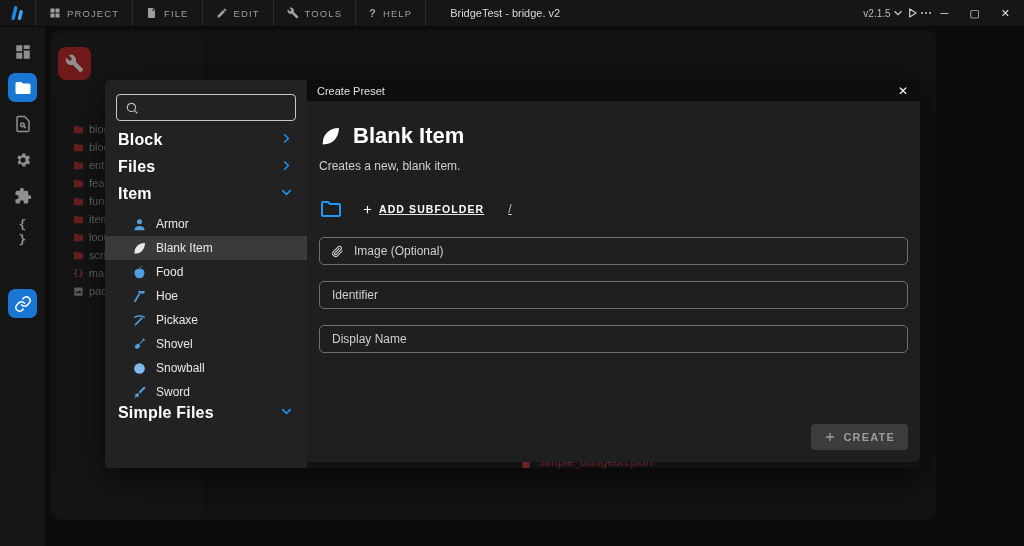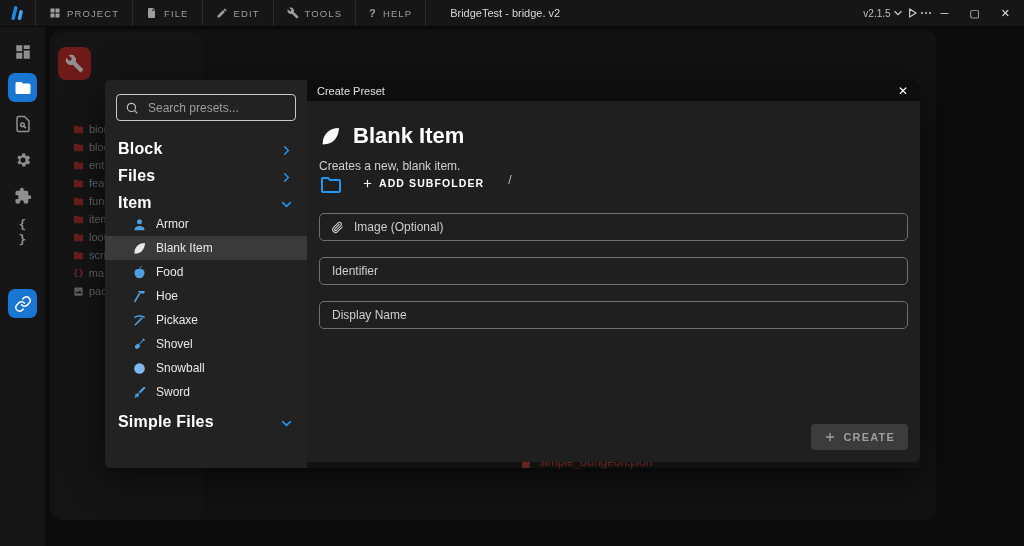--- a/index.html
+++ b/index.html
@@ -65,21 +65,21 @@
   
   .preset-window { position:absolute; left:105px; top:80px; z-index:60; display:flex; align-items:flex-start;
                    box-shadow:0 10px 34px rgba(0,0,0,0.65); }
   .picker { width:202px; height:388px; background:#222222; border-radius:6px 0 0 6px; overflow:hidden; }
   .searchbox { margin:14px 11px 10px; height:27px; border:1px solid #c9c9c9; border-radius:4px;
                display:flex; align-items:center; gap:7px; padding:0 8px; color:#bdbdbd; }
   .searchbox svg { width:14px; height:14px; flex:none; }
   .searchbox input { flex:1; min-width:0; background:transparent; border:none; outline:none;
                      color:#e0e0e0; font-size:12px; }
   .searchbox input::placeholder { color:#9e9e9e; }
-  .cat { width:100%; height:27px; background:none; border:none; display:flex; align-items:flex-end;
+  .cat { width:100%; height:27px; background:none; border:none; display:flex; align-items:flex-start;
          justify-content:space-between; padding:0 13px;gap:40px; }
   .clabel { font-size:16px; font-weight:700; color:#ffffff; letter-spacing:.2px; }
   .cat svg { width:15px; height:15px; color:#2196f3; }
   .pitem { width:100%; height:24px; background:none; border:none; display:flex; align-items:center;
            gap:9px; padding:0 12px 0 27px; font-size:12px; color:#e8e8e8; }
   .pitem.selected { background:#3a3a3a; }
   .pitem svg { width:15px; height:15px; flex:none; }
   .icon-blue { color:#4d9fe0; }
   .icon-snow { color:#7fb9ef; }
   .icon-quill { color:#e8e8e8; }
@@ -87,21 +87,21 @@
   .create-panel { width:613px; height:382px; background:#1f1f1f; border-radius:0 6px 6px 0; position:relative; }
   .cp-header { height:21px; background:#0d0d0d; border-radius:0 6px 0 0; display:flex; align-items:center;
                justify-content:space-between; padding:0 10px; }
   .cp-title { font-size:11px; color:#e0e0e0; }
   .cp-close { background:none; border:none; color:#ffffff; font-size:12px; line-height:1; padding:0 2px; }
   .cp-body { padding:14px 12px 0; position:relative; height:361px; }
   .bi-row { display:flex; align-items:center; gap:11px; margin-top:8px; }
   .bi-row svg { width:23px; height:23px; color:#ffffff; }
   .bi-title { font-size:22px; font-weight:700; color:#ffffff; }
   .bi-desc { margin-top:10px; font-size:12px; color:#cfcfcf; }
-  .sub-row { display:flex; align-items:flex-start; }
+  .sub-row { margin-top:24px; display:flex; align-items:center;text-decoration:underline; }
   .sub-row .folder-ic { color:#2196f3; width:24px; height:24px; margin-right:13px; }
   .add-sub { display:flex; align-items:center; gap:6px; background:none; border:none; color:#ffffff;
              font-size:10.5px; font-weight:700; letter-spacing:1.1px; padding:4px 6px; border-radius:4px; }
   .add-sub svg { width:11px; height:11px; }
   .path-sep { margin-left:18px; color:#bdbdbd; font-size:12px; }
   .field { margin-top:16px; height:28px; border:1px solid #6f6f6f; border-radius:5px;
            display:flex; align-items:center; gap:8px; padding:0 10px; }
   .field svg { width:14px; height:14px; color:#cfcfcf; flex:none; }
   .field input { flex:1; min-width:0; background:none; border:none; outline:none; color:#e0e0e0; font-size:12px; }
   .field input::placeholder { color:#cfcfcf; }
@@ -353,21 +353,20 @@
   <div class="preset-window">
 
     <aside class="picker">
       <div class="searchbox">
         <span>
             <svg viewBox="0 0 24 24" fill="none" stroke="currentColor" stroke-width="2" width="14" height="14">
               <circle cx="11" cy="11" r="7"></circle>
               <path d="M16.5 16.5L21 21"></path>
             </svg>
           </span>
-        <input type="text" placeholder="Search presets..." style="">
       </div>
 
       <button class="cat">
         <span class="clabel">Block</span>
         <span>
             <svg viewBox="0 0 24 24" fill="none" stroke="currentColor" stroke-width="2.4" width="15" height="15" stroke-linecap="round" stroke-linejoin="round">
               <path d="M9 6l6 6-6 6"></path>
             </svg>
           </span>
       </button>

